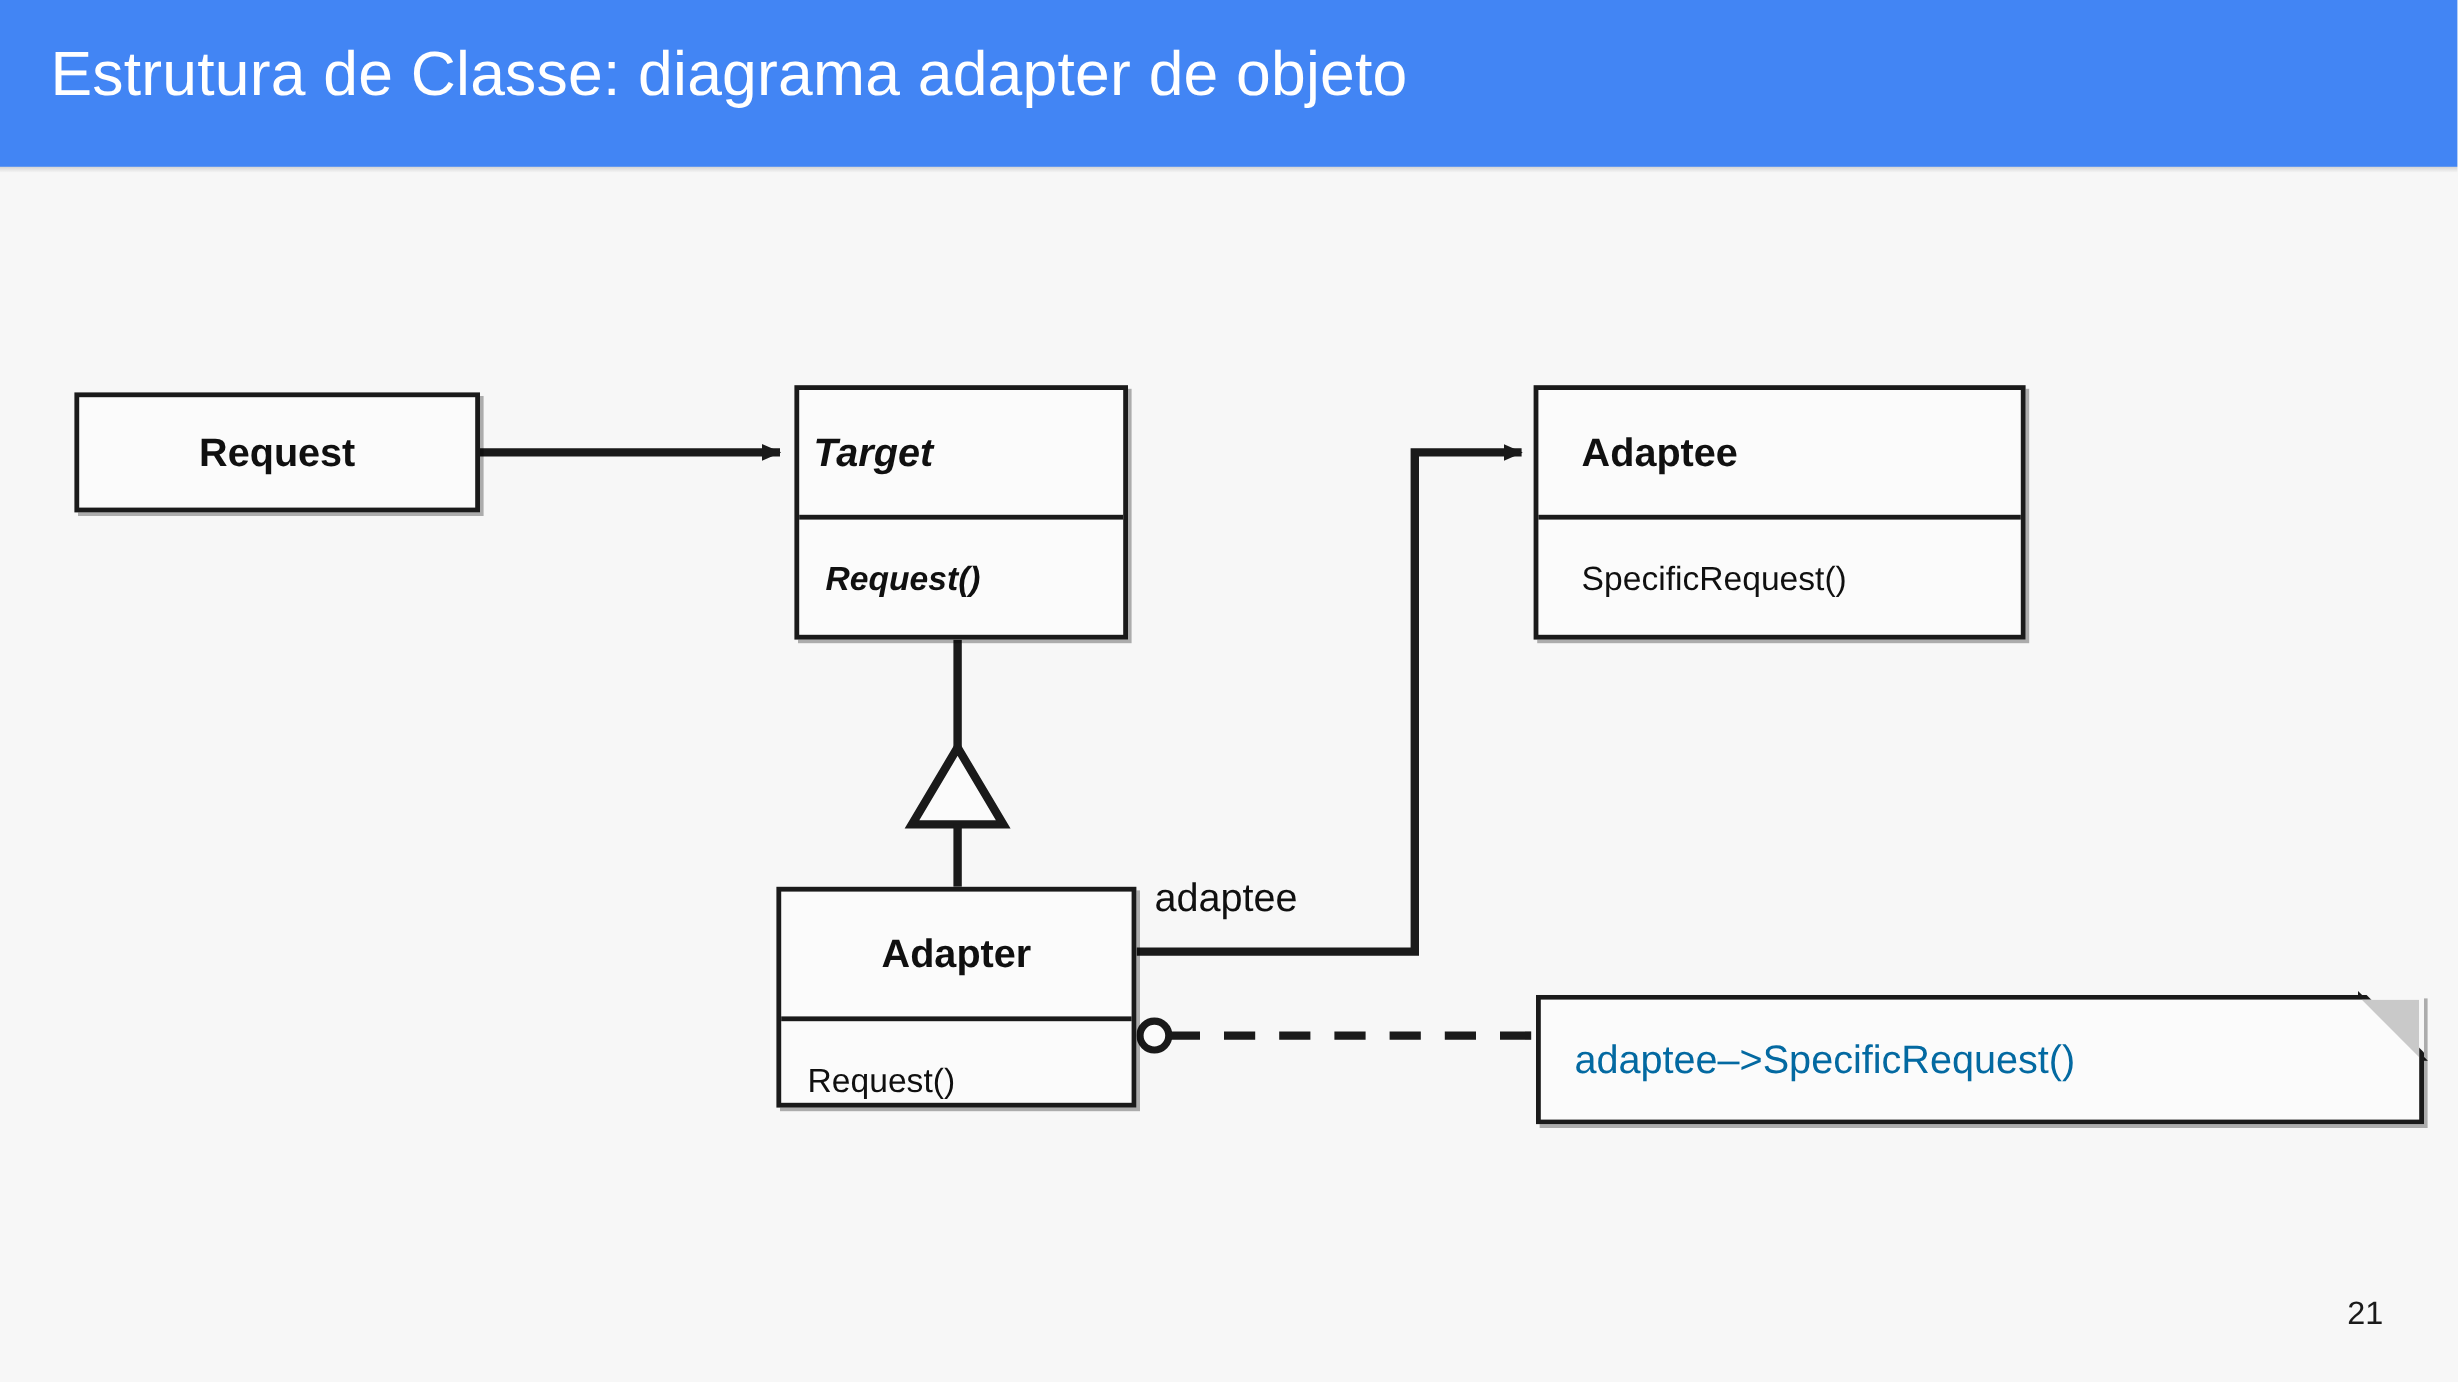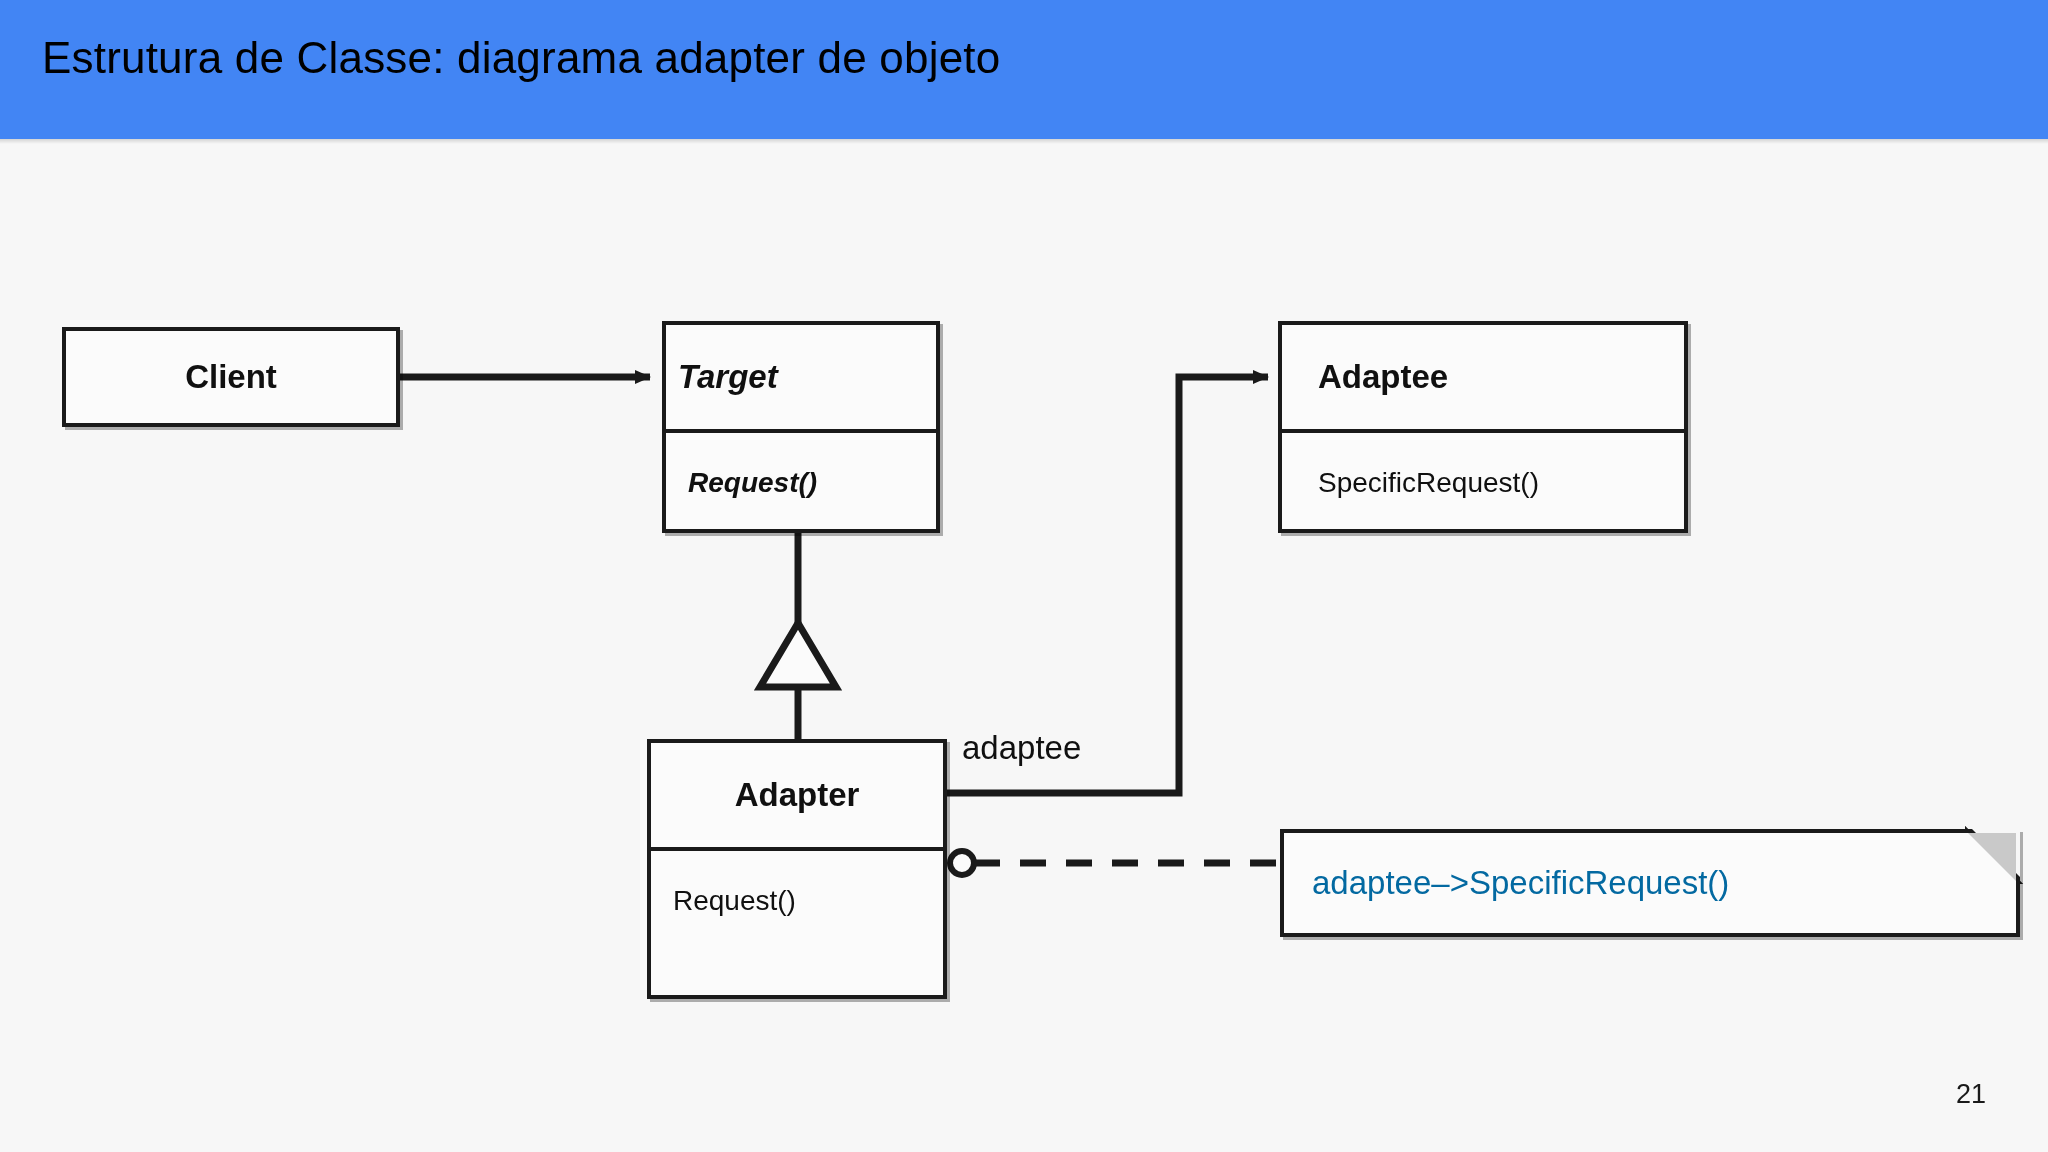--- a/index.html
+++ b/index.html
@@ -25,23 +25,23 @@
     left: 0; top: 0;
     width: 2048px;
     height: 139px;
     background: #4285f4;
     box-sizing: border-box;
   }
   #title-text {
     position: absolute;
     left: 42px;
     top: 36px;
-    font-size: 44px;
+    font-size: 52px;
     font-weight: 400;
-    color: #000000;
+    color: #ffffff;
     letter-spacing: 0.2px;
     white-space: nowrap;
     line-height: 1;
   }
   #title-shadow {
     position: absolute;
     left: 0;
     top: 139px;
     width: 2048px;
     height: 5px;
@@ -107,21 +107,21 @@
   #box-target .divider   { top: 104px; }
   #box-target .cell-op   { position:absolute; left:0; top:108px; width:100%; height:100px; padding-left: 22px; }
 
   
   #box-adaptee { left: 1216px; top: 122px; width: 410px; height: 212px; }
   #box-adaptee .cell-name { position:absolute; left:0; top:0;   width:100%; height:104px; padding-left: 36px; }
   #box-adaptee .divider   { top: 104px; }
   #box-adaptee .cell-op   { position:absolute; left:0; top:108px; width:100%; height:100px; padding-left: 36px; }
 
   
-  #box-adapter { left: 585px; top: 540px; width: 300px; height: 260px; }
+  #box-adapter { left: 585px; top: 540px; width: 300px; height: 184px; }
   #box-adapter .cell-name { position:absolute; left:0; top:0;   width:100%; height:104px; justify-content:center; }
   #box-adapter .divider   { top: 104px; }
   #box-adapter .cell-op   { position:absolute; left:0; top:108px; width:100%; height:100px; padding-left: 22px; }
 
   
   #note {
     position: absolute;
     left: 1218px;
     top: 630px;
     width: 740px;
@@ -213,21 +213,21 @@
 
         <polyline points="885,594 1117,594 1117,178 1206,178" fill="none" stroke="#1a1a1a" stroke-width="7" marker-end="url(#solid-arrow)"></polyline>
 
         <circle cx="900" cy="664" r="12" fill="#fbfbfb" stroke="#1a1a1a" stroke-width="6"></circle>
         <line x1="912" y1="664" x2="1218" y2="664" stroke="#1a1a1a" stroke-width="7" stroke-dasharray="26 20"></line>
 
         <path d="M1906,634 L1954,682 L1906,682 Z" fill="none" stroke="#1a1a1a" stroke-width="6" stroke-linejoin="miter"></path>
       </svg>
 
       <div class="uml-box" id="box-client">
-        <div class="uml-cell uml-name">Client</div>
+        <div class="uml-cell uml-name">Request</div>
       </div>
 
       <div class="uml-box" id="box-target">
         <div class="uml-cell uml-name italic cell-name">Target</div>
         <div class="divider"></div>
         <div class="uml-cell uml-op italic cell-op">Request()</div>
       </div>
 
       <div class="uml-box" id="box-adaptee">
         <div class="uml-cell uml-name cell-name">Adaptee</div>

